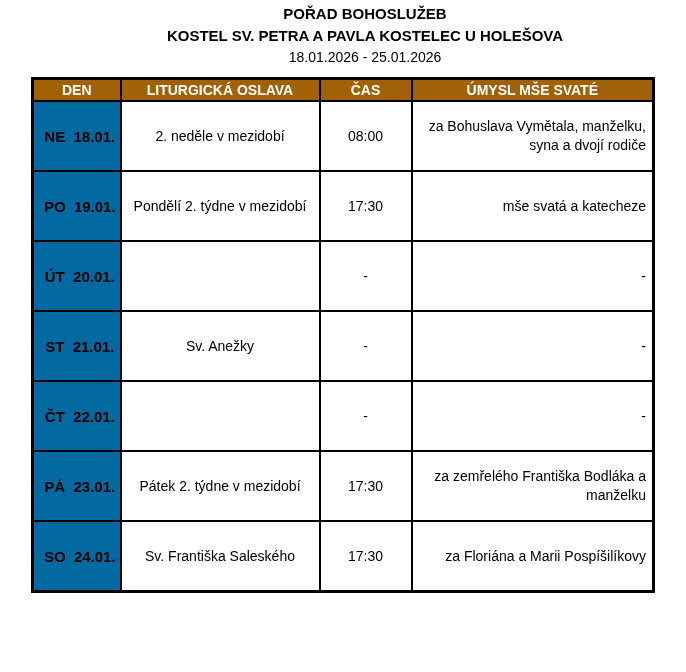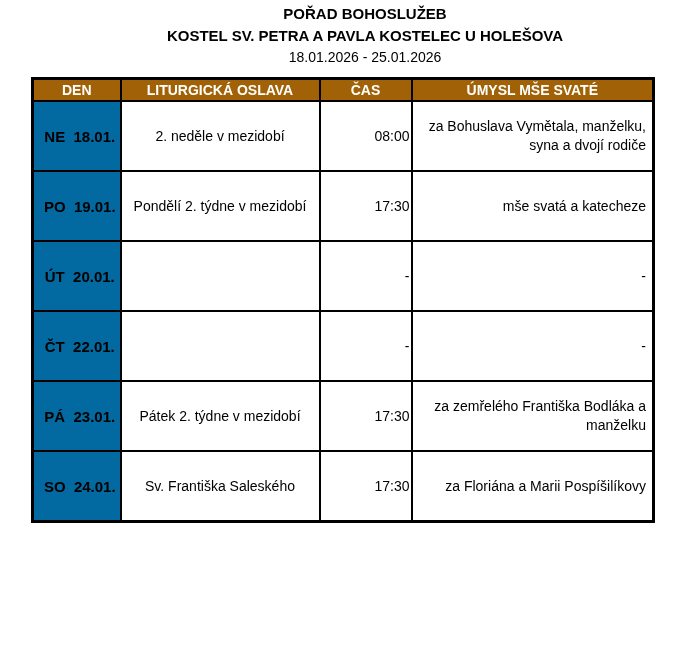--- a/index.html
+++ b/index.html
@@ -67,21 +67,21 @@
       font-size: 15px;
       text-align: center;
       padding-left: 7px;
       white-space: pre;
     }
     td.oslava {
       text-align: center;
       padding: 0 12px;
     }
     td.cas {
-      text-align: right;
+      text-align: center;
     }
     td.umysl {
       text-align: right;
       padding: 0 6px;
     }
   </style>
 </head>
 <body>
 
 <div class="doc-header">
@@ -118,20 +118,26 @@
       <td class="cas">17:30</td>
       <td class="umysl">mše svatá a katecheze</td>
     </tr>
     <tr>
       <td class="den">ÚT  20.01.</td>
       <td class="oslava"></td>
       <td class="cas">-</td>
       <td class="umysl">-</td>
     </tr>
     <tr>
+      <td class="den">ST  21.01.</td>
+      <td class="oslava">Sv. Anežky</td>
+      <td class="cas">-</td>
+      <td class="umysl">-</td>
+    </tr>
+    <tr>
       <td class="den">ČT  22.01.</td>
       <td class="oslava"></td>
       <td class="cas">-</td>
       <td class="umysl">-</td>
     </tr>
     <tr>
       <td class="den">PÁ  23.01.</td>
       <td class="oslava">Pátek 2. týdne v mezidobí</td>
       <td class="cas">17:30</td>
       <td class="umysl">za zemřelého Františka Bodláka a manželku</td>

